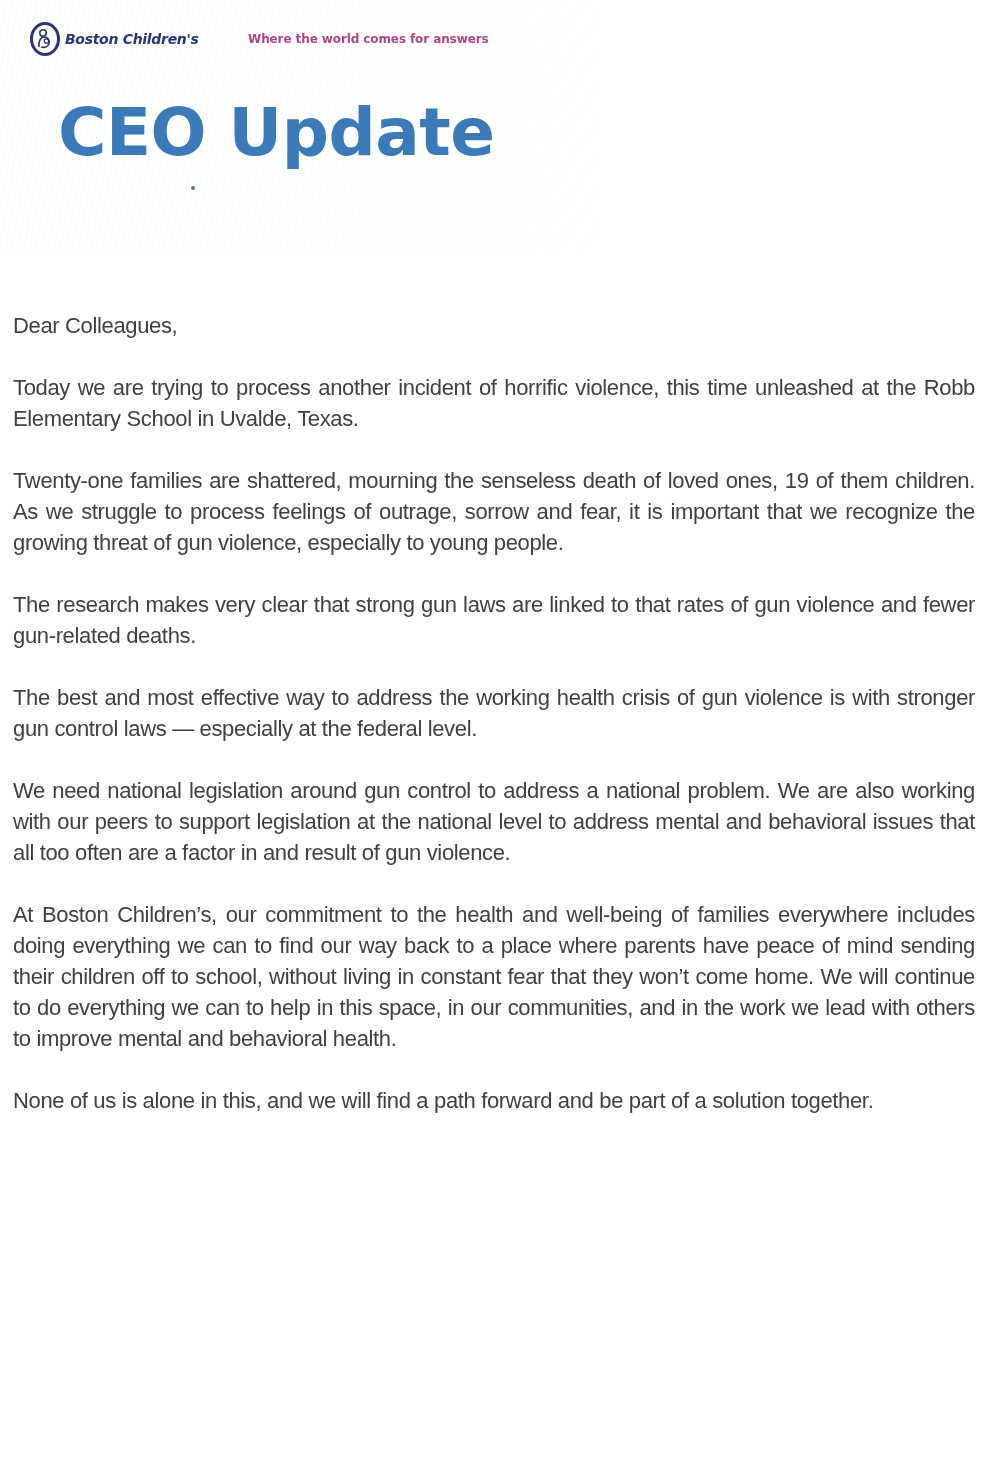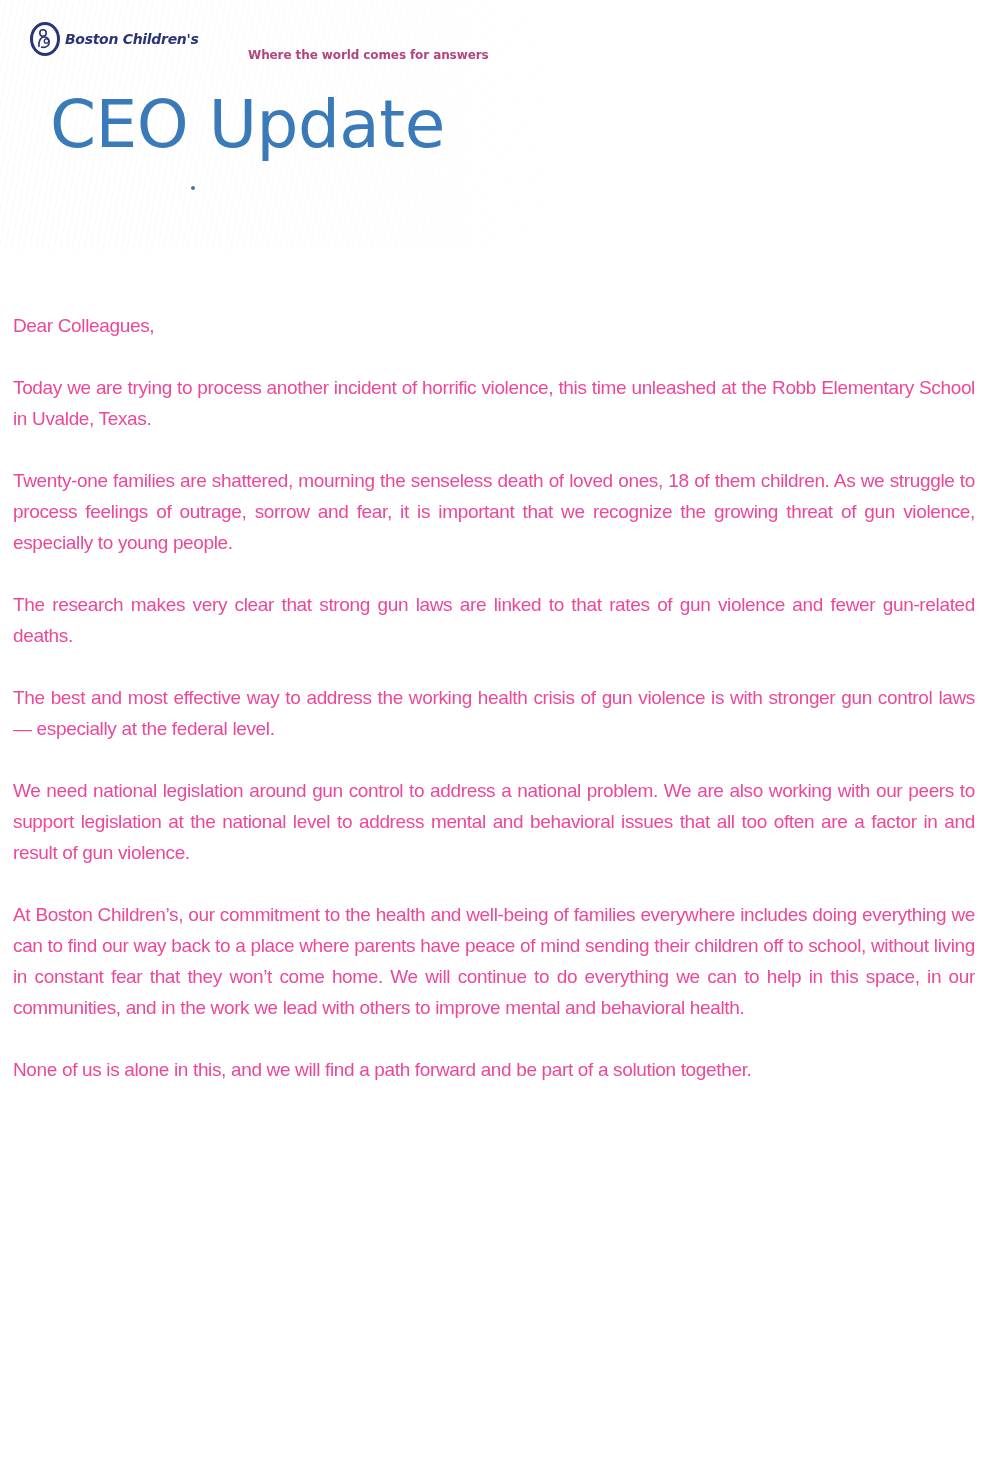--- a/index.html
+++ b/index.html
@@ -49,34 +49,34 @@
       margin-left: 5px;
       font-family: "DejaVu Sans", sans-serif;
       font-weight: bold;
       font-size: 14px;
       letter-spacing: -0.3px;
       color: #2a3578;
     }
     .tagline {
       position: absolute;
       left: 248px;
-      top: 48px;
+      top: 32px;
       font-family: "DejaVu Sans", sans-serif;
       font-size: 12px;
       font-weight: bold;
       color: #b2457f;
       letter-spacing: -0.1px;
     }
     .title {
       position: absolute;
       left: 46px;
       top: 88px;
-      margin: 4px;
+      margin: 12px;
       font-family: "DejaVu Sans", sans-serif;
-      font-weight: normal;
+      font-weight: bold;
       font-size: 66px;
       line-height: 1;
       color: #3a7ab8;
       letter-spacing: -0.5px;
     }
     .title-dot {
       position: absolute;
       left: 191px;
       top: 186px;
       width: 4px;
@@ -85,26 +85,26 @@
       background: #3a7ab8;
     }
     .letter {
       position: absolute;
       left: 13px;
       top: 310px;
       width: 962px;
     }
     .letter p {
       margin: 0 0 31px 0;
-      font-size: 19px;
+      font-size: 22px;
       line-height: 31px;
       text-align: justify;
       font-family: "Liberation Sans", sans-serif;
       letter-spacing: -0.35px;
-      color: #ec4899;
+      color: #404040;
     }
     .letter p.greeting { text-align: left; }
   </style>
 </head>
 <body>
 
 <div class="header-bg"></div>
 
 <header>
   <div class="logo-row">
@@ -118,19 +118,19 @@
     <span class="logo-name">Boston Children's</span>
   </div>
   <div class="tagline">Where the world comes for answers</div>
   <h1 class="title">CEO Update</h1>
   <span class="title-dot"></span>
 </header>
 
 <main class="letter">
   <p class="greeting">Dear Colleagues,</p>
   <p>Today we are trying to process another incident of horrific violence, this time unleashed at the Robb Elementary School in Uvalde, Texas.</p>
-  <p>Twenty-one families are shattered, mourning the senseless death of loved ones, 18 of them children. As we struggle to process feelings of outrage, sorrow and fear, it is important that we recognize the growing threat of gun violence, especially to young people.</p>
+  <p>Twenty-one families are shattered, mourning the senseless death of loved ones, 19 of them children. As we struggle to process feelings of outrage, sorrow and fear, it is important that we recognize the growing threat of gun violence, especially to young people.</p>
   <p>The research makes very clear that strong gun laws are linked to that rates of gun violence and fewer gun-related deaths.</p>
   <p>The best and most effective way to address the working health crisis of gun violence is with stronger gun control laws — especially at the federal level.</p>
   <p>We need national legislation around gun control to address a national problem. We are also working with our peers to support legislation at the national level to address mental and behavioral issues that all too often are a factor in and result of gun violence.</p>
   <p>At Boston Children’s, our commitment to the health and well-being of families everywhere includes doing everything we can to find our way back to a place where parents have peace of mind sending their children off to school, without living in constant fear that they won’t come home. We will continue to do everything we can to help in this space, in our communities, and in the work we lead with others to improve mental and behavioral health.</p>
   <p>None of us is alone in this, and we will find a path forward and be part of a solution together.</p>
 </main>
 
 </body></html>

